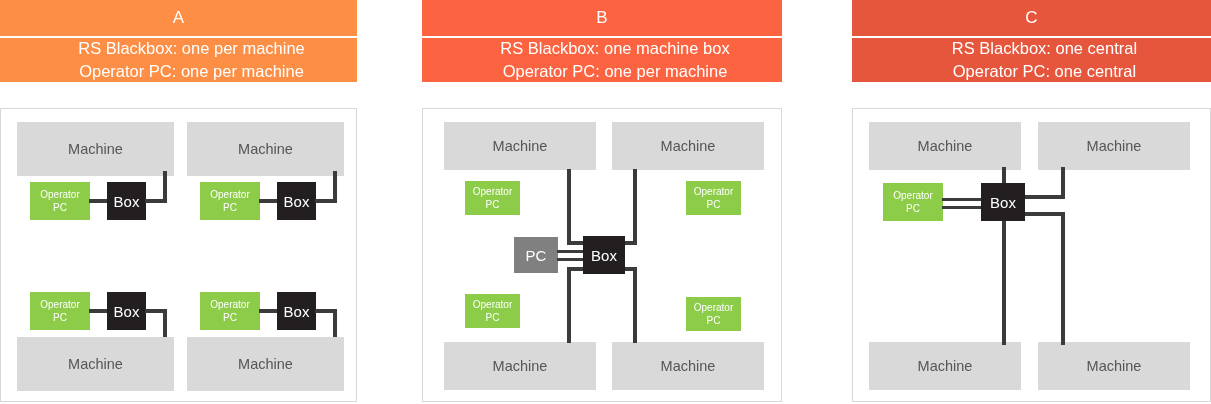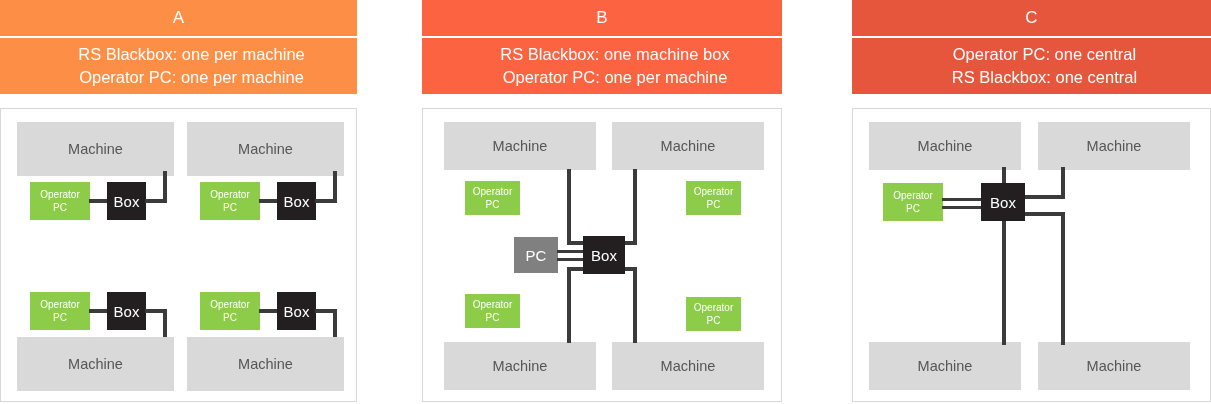--- a/index.html
+++ b/index.html
@@ -13,21 +13,21 @@
     position:relative;
     width:1211px;height:404px;
   }
   .column{position:absolute;top:0;height:404px;}
   .col-head{
     position:absolute;left:0;right:0;top:0;height:36px;
     display:flex;align-items:center;justify-content:center;
     color:#ffffff;font-size:17px;font-weight:400;letter-spacing:.2px;
   }
   .col-sub{
-    position:absolute;left:0;right:0;top:38px;height:56px;
+    position:absolute;left:0;right:0;top:38px;height:44px;
     display:flex;flex-direction:column;align-items:center;justify-content:center;
     color:#ffffff;font-size:16.5px;line-height:23px;font-weight:400;padding-left:26px;
   }
   .panel{
     position:absolute;left:0;right:0;top:108px;bottom:2px;
     background:#ffffff;border:1px solid #d8d8d8;
     box-sizing:border-box;
   }
   .node{
     position:absolute;box-sizing:border-box;
@@ -194,22 +194,22 @@
       </div>
 
     </div>
   </div>
 
   <div class="column" style="left:852px;width:359px;">
     <div class="col-head" style="background:#e5563c;">
       <span>C</span>
     </div>
     <div class="col-sub" style="background:#e5563c;">
+      <span>RS Blackbox: one central</span>
       <span>Operator PC: one central</span>
-      <span>RS Blackbox: one central</span>
     </div>
 
     <div class="panel">
 
       <div class="node machine" style="left:16px;top:13px;width:152px;height:48px;">
         <span>Machine</span>
       </div>
       <div class="node machine" style="left:185px;top:13px;width:152px;height:48px;">
         <span>Machine</span>
       </div>

